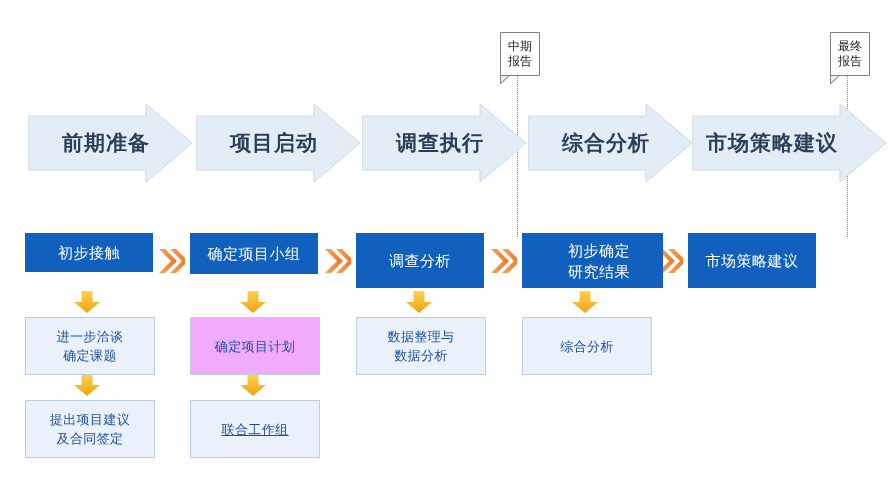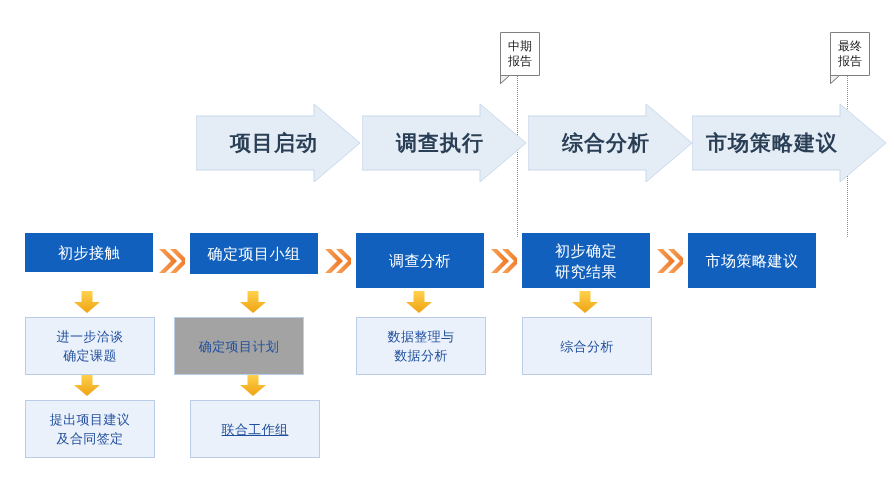--- a/index.html
+++ b/index.html
@@ -103,20 +103,26 @@
     <div class="note" style="left: 830px; top: 16px;">
       <svg width="40" height="52" viewBox="0 0 40 52">
         <path d="M0.5,0.5 H39.5 V43.5 H9.5 L0.5,51.5 Z" fill="#ffffff" stroke="#808080" stroke-width="1"></path>
         <path d="M0.5,43.5 H9.5 L0.5,51.5 Z" fill="#f0f0f0" stroke="#808080" stroke-width="1"></path>
       </svg>
       <div class="note-text">
         <span class="l">最终</span>
         <span class="l">报告</span>
       </div>
     </div>
+    <div class="phase" style="left: 28px; top: 104px; width: 164px;">
+      <svg width="164" height="78" viewBox="0 0 164 78">
+        <path d="M0,12 H118 V0 L164,39 L118,78 V66 H0 Z" fill="#e4ecf6" stroke="#c8d8ea" stroke-width="1"></path>
+      </svg>
+      <div class="phase-label" style="left: 34px; color: rgb(42, 63, 85);">前期准备</div>
+    </div>
     <div class="phase" style="left: 196px; top: 104px; width: 164px; padding-left: 10px;">
       <svg width="164" height="78" viewBox="0 0 164 78">
         <path d="M0,12 H118 V0 L164,39 L118,78 V66 H0 Z" fill="#e4ecf6" stroke="#c8d8ea" stroke-width="1"></path>
       </svg>
       <div class="phase-label" style="left: 34px; color: rgb(42, 63, 85);">项目启动</div>
     </div>
     <div class="phase" style="left: 362px; top: 104px; width: 164px; padding-left: 37px;">
       <svg width="164" height="78" viewBox="0 0 164 78">
         <path d="M0,12 H118 V0 L164,39 L118,78 V66 H0 Z" fill="#e4ecf6" stroke="#c8d8ea" stroke-width="1"></path>
       </svg>
@@ -182,21 +188,21 @@
     <div class="step-box" style="left: 190px; top: 233px; width: 128px; height: 41px; background: rgb(17, 96, 189); color: rgb(255, 255, 255);">
       <div>
         <span class="l">确定项目小组</span>
       </div>
     </div>
     <div class="step-box" style="left: 356px; top: 233px; width: 128px; height: 55px; background: rgb(17, 96, 189); color: rgb(255, 255, 255);">
       <div>
         <span class="l">调查分析</span>
       </div>
     </div>
-    <div class="step-box" style="left: 522px; top: 233px; width: 128px; height: 55px; background: rgb(17, 96, 189); color: rgb(255, 255, 255);">
+    <div class="step-box" style="left: 522px; top: 233px; width: 128px; height: 55px; background: rgb(17, 96, 189); color: rgb(255, 255, 255); padding-left: 13px;">
       <div>
         <span class="l">初步确定</span>
         <span class="l">研究结果</span>
       </div>
     </div>
     <div class="step-box" style="left: 688px; top: 233px; width: 128px; height: 55px; background: rgb(17, 96, 189); color: rgb(255, 255, 255);">
       <div>
         <span class="l">市场策略建议</span>
       </div>
     </div>
@@ -259,21 +265,21 @@
         <span class="l">进一步洽谈</span>
         <span class="l">确定课题</span>
       </div>
     </div>
     <div class="sub-box" style="left: 25px; top: 400px; width: 128px; height: 56px; background: rgb(234, 241, 250); border-color: rgb(185, 206, 230); color: rgb(31, 78, 156);">
       <div>
         <span class="l">提出项目建议</span>
         <span class="l">及合同签定</span>
       </div>
     </div>
-    <div class="sub-box" style="left: 174px; top: 317px; width: 128px; height: 56px; background: #a3a3a3; border-color: rgb(185, 206, 230); color: rgb(31, 78, 156);">
+    <div class="sub-box" style="left: 190px; top: 317px; width: 128px; height: 56px; background: #f0abfc; border-color: rgb(185, 206, 230); color: rgb(31, 78, 156);">
       <div>
         <span class="l">确定项目计划</span>
       </div>
     </div>
     <div class="sub-box" style="left: 190px; top: 400px; width: 128px; height: 56px; background: rgb(234, 241, 250); border-color: rgb(185, 206, 230); color: rgb(31, 78, 156); text-decoration: underline;">
       <div>
         <span class="l">联合工作组</span>
       </div>
     </div>
     <div class="sub-box" style="left: 356px; top: 317px; width: 128px; height: 56px; background: rgb(234, 241, 250); border-color: rgb(185, 206, 230); color: rgb(31, 78, 156);">

